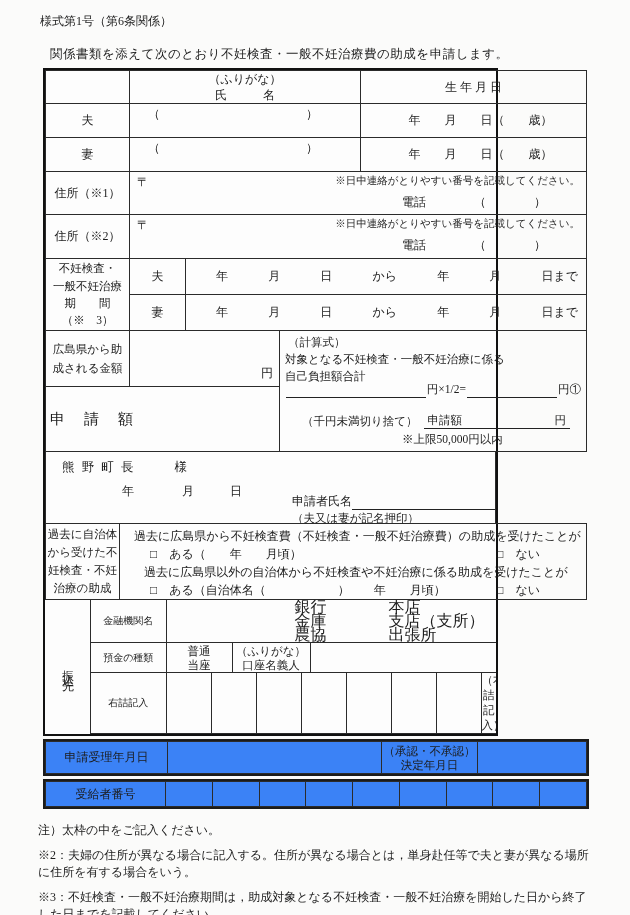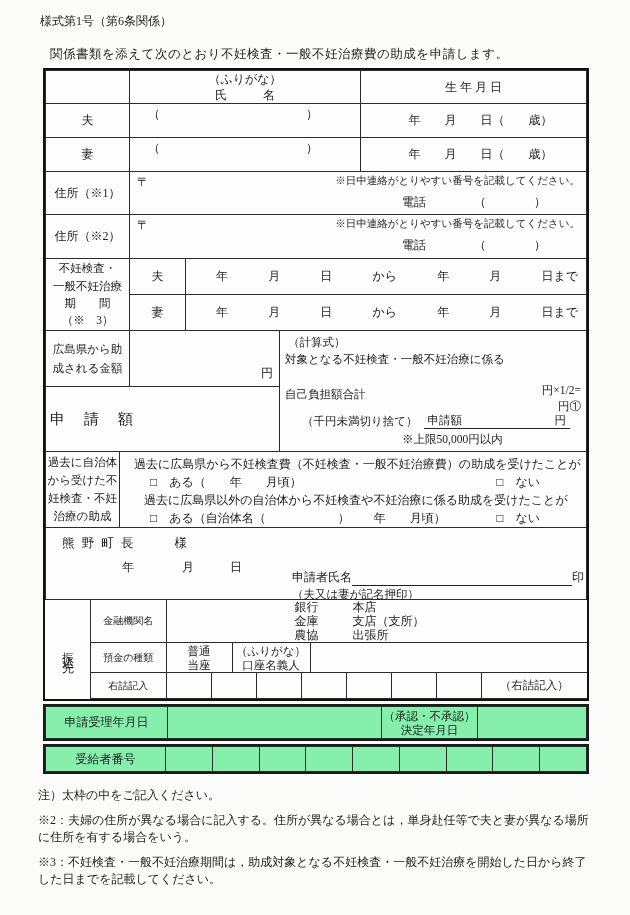--- a/index.html
+++ b/index.html
@@ -8,21 +8,21 @@
     background:#fbfbfa;
     font-family:"Liberation Serif","DejaVu Serif",serif;
     color:#1c1c1c;
     -webkit-font-smoothing:antialiased;
   }
   .page{position:relative;width:630px;height:915px;overflow:hidden;}
   .form-no{margin:13px 0 0 40px;font-size:12px;}
   .doc-title{text-align:center;font-size:17px;letter-spacing:3px;margin-top:5px;}
   .intro{margin:16px 0 5px 50px;font-size:12.5px;letter-spacing:.5px;}
 
-  .tbl-wrap{margin-left:43px;width:546px;box-sizing:border-box;border:2px solid #111;background:#fdfdfd;}
+  .tbl-wrap{margin-left:43px;width:455px;box-sizing:border-box;border:2px solid #111;background:#fdfdfd;}
   table{border-collapse:collapse;width:100%;table-layout:fixed;}
   table + table{margin-top:-1px;}
   td{border:1px solid #2b2b2b;padding:0;vertical-align:middle;font-size:12px;overflow:hidden;}
   .c{text-align:center;}
 
   
   .hdr-cell{line-height:1.35;font-size:12px;}
   .paren-cell{vertical-align:top;}
   .paren-line{display:flex;justify-content:space-between;padding:2px 42px 0 18px;font-size:12px;}
   .birth-cell{text-align:center;font-size:12px;padding-left:14px;}
@@ -37,22 +37,22 @@
   
   .period-label{font-size:11.5px;line-height:1.5;text-align:center;}
   .period-line{display:flex;justify-content:space-between;padding:0 8px 0 30px;font-size:12px;}
 
   
   .yen-cell{vertical-align:bottom;text-align:right;padding:0 6px 4px 0;}
   .calc-cell{position:relative;vertical-align:top;}
   .calc-cell div{position:absolute;font-size:11.5px;white-space:nowrap;}
   .calc-title{top:4px;left:8px;}
   .calc-l1{top:21px;left:5px;}
-  .calc-l2{top:56px;left:5px;}
-  .formula{top:51px;left:6px;right:4px;display:flex;align-items:flex-end;flex-direction:column;}
+  .calc-l2{top:38px;left:5px;}
+  .formula{top:51px;left:6px;right:4px;display:flex;}
   .uline{border-bottom:1px solid #222;height:15px;}
   .u1{flex:1.55;}
   .u2{flex:1;}
   .formula span.t{padding:0 1px;}
   .req-line{top:82px;left:22px;right:16px;display:flex;align-items:flex-end;}
   .req-group{display:flex;flex:1;margin-left:6px;border-bottom:1px solid #222;justify-content:space-between;padding:0 4px;}
   .limit{top:101px;left:122px;}
   .amount-label{font-size:15px;padding-left:4px;letter-spacing:2px;}
 
   
@@ -75,28 +75,28 @@
 
   
   .bank-section{display:flex;border-top:1px solid #2b2b2b;margin-top:-1px;}
   .bank-vlabel{width:45px;border-right:1px solid #2b2b2b;display:flex;align-items:center;justify-content:center;}
   .bank-vlabel span{writing-mode:vertical-rl;text-orientation:upright;font-size:12px;letter-spacing:5px;}
   .bank-rows{flex:1;}
   .bank-rows table:first-child td{border-top:none;}
   .bank-rows td:first-child{border-left:none;}
   .bank-rows td:last-child{border-right:none;}
   .inst-cell{vertical-align:middle;}
-  .inst-flex{display:flex;font-size:12px;line-height:14px;align-items:center;}
+  .inst-flex{display:flex;font-size:16px;line-height:14px;align-items:center;}
   .inst-types{margin-left:128px;text-align:center;}
-  .branch-types{margin-left:34px;}
+  .branch-types{margin-left:62px;}
   .two-line{line-height:14px;font-size:11.5px;text-align:center;}
   .small-label{font-size:10px;text-align:center;}
 
   
-  .office-wrap{margin-left:43px;width:546px;box-sizing:border-box;border:2px solid #1b1b1b;background:#86efac;margin-top:3px;}
+  .office-wrap{margin-left:43px;width:546px;box-sizing:border-box;border:2px solid #1b1b1b;background:#3b82f6;margin-top:3px;}
   .decision{font-size:11.5px;line-height:14px;text-align:center;}
 
   
   .notes{margin:13px 0 0 38px;width:558px;font-size:12px;line-height:1.45;}
   .notes div{margin-bottom:7px;}
 </style>
 </head>
 <body>
 
 <div class="page">
@@ -250,20 +250,40 @@
           <div class="limit">※上限50,000円以内</div>
         </td>
       </tr>
       <tr style="height:65px">
         <td colspan="2" class="amount-label">申　請　額</td>
       </tr>
     </tbody>
       </table>
 
     <table>
+      <tbody>
+          <tr style="height:72px">
+        <td class="mayor-cell">
+          <div class="mayor-line">
+            <span>熊 野 町 長</span>
+            <span class="sama">様</span>
+          </div>
+          <div class="m-date">年　　　　月　　　日</div>
+          <div class="applicant">
+            <span>申請者氏名</span>
+            <span class="app-fill"></span>
+            <span>印</span>
+          </div>
+          <div class="seal-note">（夫又は妻が記名押印）</div>
+        </td>
+      </tr>
+    </tbody>
+      </table>
+
+    <table>
       <colgroup>
           <col style="width:74px">
           <col style="width:467px">
         </colgroup>
       <tbody>
           <tr style="height:76px">
         <td class="hist-label">
           <div>過去に自治体</div>
           <div>から受けた不</div>
           <div>妊検査・不妊</div>
@@ -273,40 +293,20 @@
           <div class="row r1">過去に広島県から不妊検査費（不妊検査・一般不妊治療費）の助成を受けたことが</div>
           <div class="row r2">
             <span>□　ある（　　年　　月頃）</span>
             <span>□　ない</span>
           </div>
           <div class="row r3">過去に広島県以外の自治体から不妊検査や不妊治療に係る助成を受けたことが</div>
           <div class="row r4">
             <span>□　ある（自治体名（　　　　　　）　　年　　月頃）</span>
             <span>□　ない</span>
           </div>
-        </td>
-      </tr>
-    </tbody>
-      </table>
-
-    <table>
-      <tbody>
-          <tr style="height:72px">
-        <td class="mayor-cell">
-          <div class="mayor-line">
-            <span>熊 野 町 長</span>
-            <span class="sama">様</span>
-          </div>
-          <div class="m-date">年　　　　月　　　日</div>
-          <div class="applicant">
-            <span>申請者氏名</span>
-            <span class="app-fill"></span>
-            <span>印</span>
-          </div>
-          <div class="seal-note">（夫又は妻が記名押印）</div>
         </td>
       </tr>
     </tbody>
       </table>
 
     <div class="bank-section">
       <div class="bank-vlabel">
         <span>振込先</span>
       </div>
       <div class="bank-rows">

